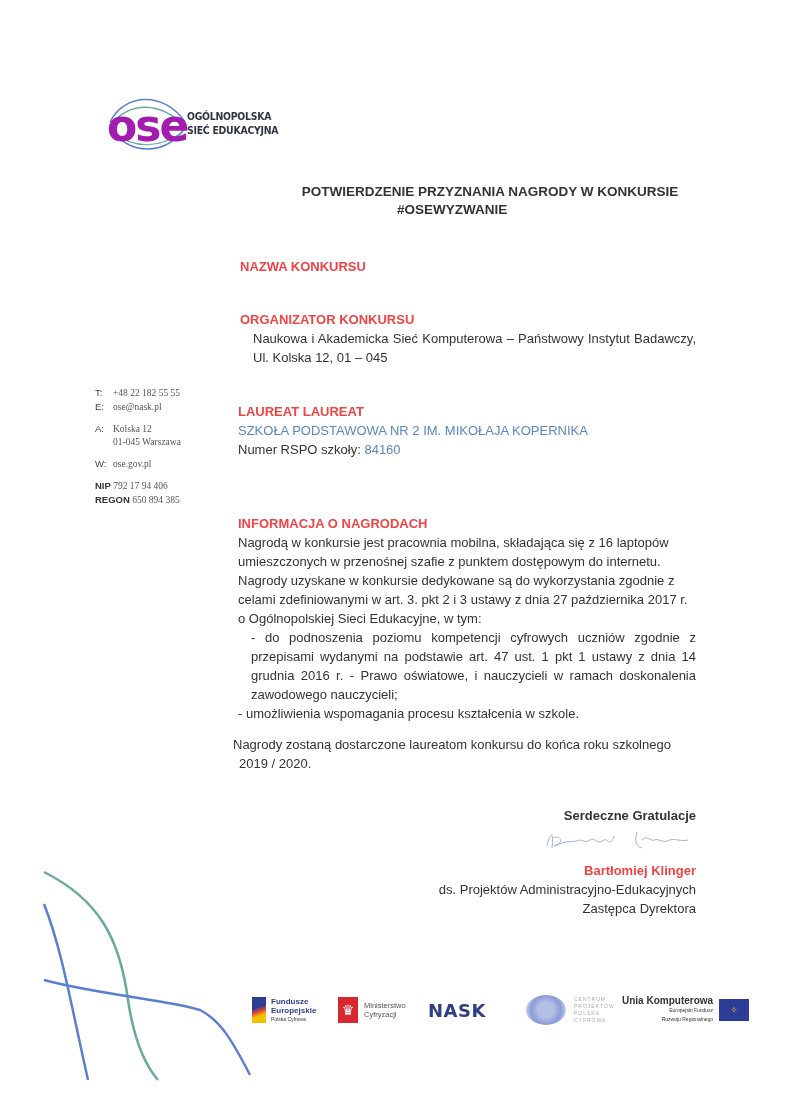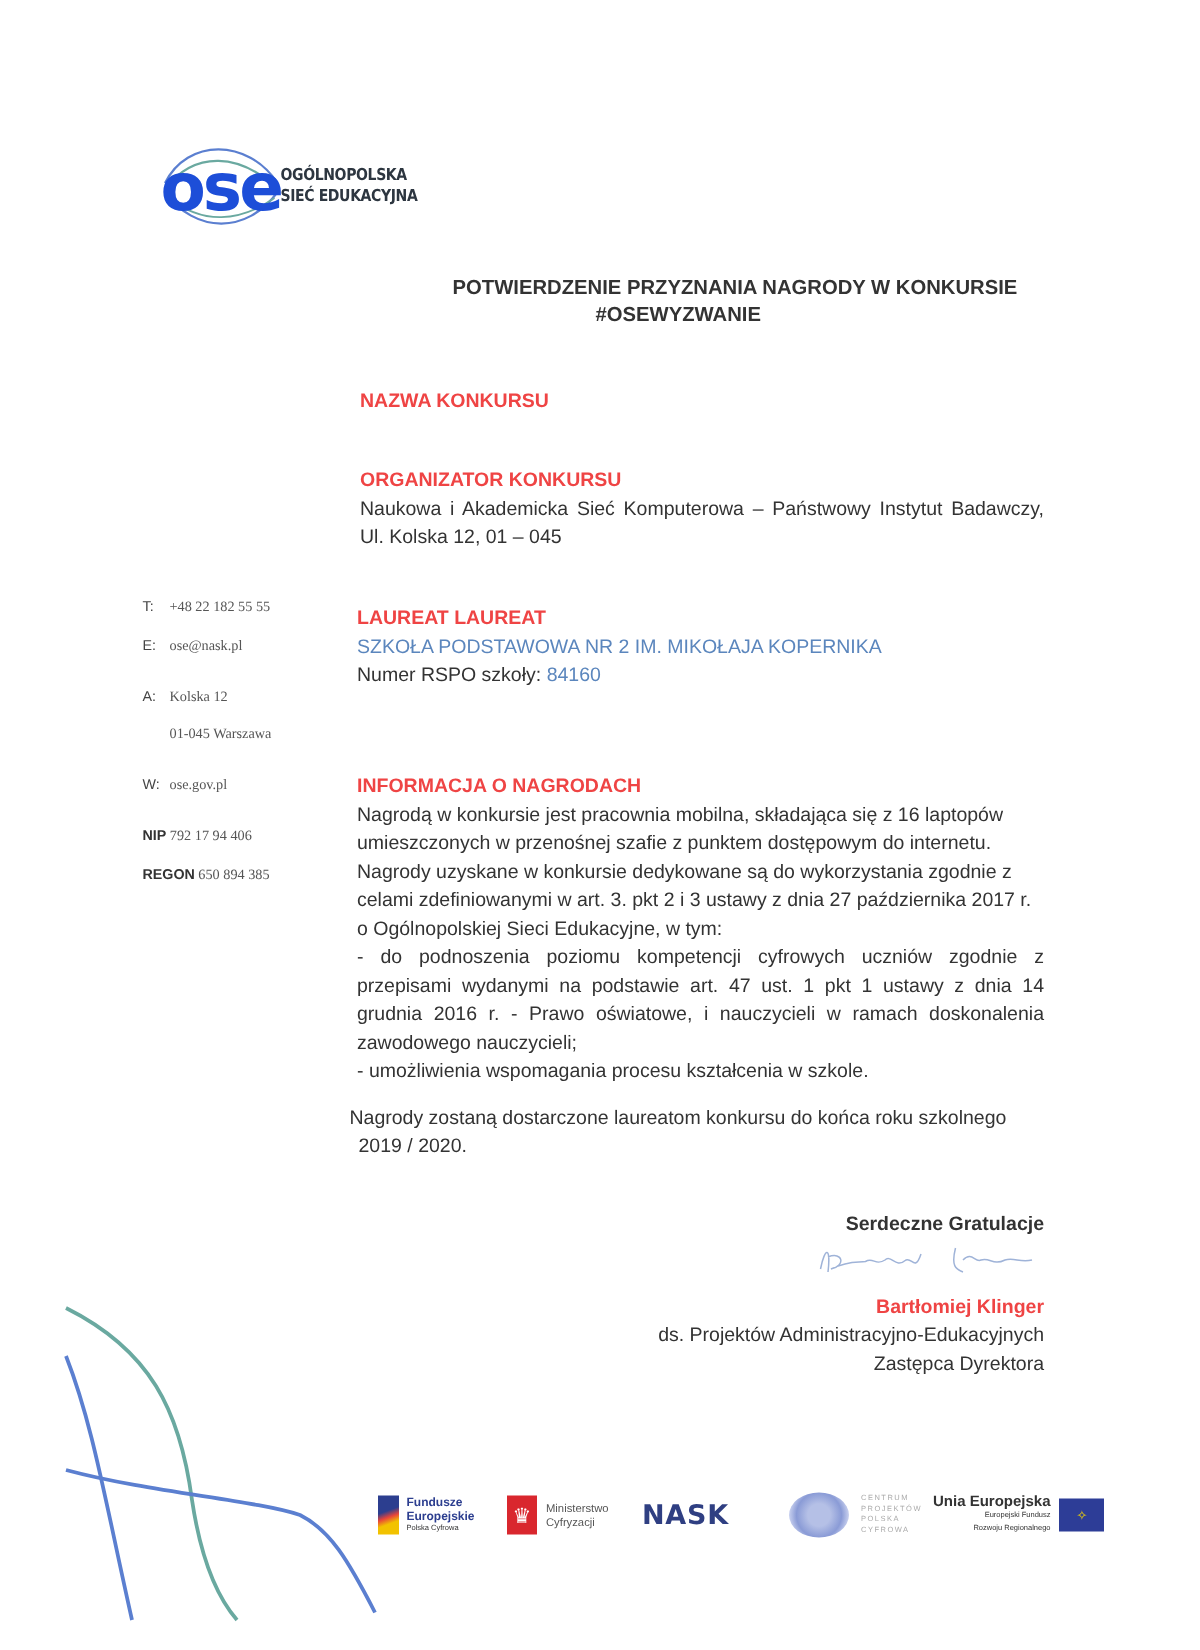--- a/index.html
+++ b/index.html
@@ -1,33 +1,33 @@
 <!DOCTYPE html>
 <html><head>
 <meta charset="utf-8">
 <style>
   html, body { margin:0; padding:0; }
   body { width:800px; height:1100px; background:#ffffff; position:relative; overflow:hidden;
          font-family:"Liberation Sans", sans-serif; color:#2b2b2b; }
   .abs { position:absolute; }
   .logo { left:105px; top:92px; width:200px; height:64px; }
   .logo-mark { position:absolute; left:0; top:0; width:85px; height:64px; }
-  .logo-ose { position:absolute; left:2px; top:8px; font-size:44px; font-weight:bold; color:#1d4ed8;
+  .logo-ose { position:absolute; left:2px; top:8px; font-size:44px; font-weight:bold; color:#a21caf;
               letter-spacing:-2px; font-family:"DejaVu Sans", sans-serif; }
   .logo-text { position:absolute; left:82px; top:18px; font-size:11px; font-weight:bold; color:#2d3640;
                line-height:14px; font-family:"DejaVu Sans", sans-serif; letter-spacing:-0.3px; transform:scaleX(0.85); transform-origin:left; }
   .title { left:300px; top:183px; width:380px; text-align:center; font-size:13.5px; font-weight:bold; color:#333; line-height:18px; }
   .title .l2 { display:block; text-align:left; padding-left:97px; }
   .sec { left:240px; width:456px; font-size:13px; line-height:19px; color:#333; }
   .h { font-weight:bold; color:#ef4444; }
-  .justify { text-align:justify; }
+  .justify { text-align:justify;margin-left:13px; }
   .blue { color:#5b86bd; font-weight:bold; }
   .contact { left:95px; top:386px; font-size:9.5px; color:#555; line-height:13px; font-family:"Liberation Serif", serif; }
   .contact .k { display:inline-block; width:18px; color:#444; font-family:"Liberation Sans", sans-serif; }
-  .contact .row { margin-bottom:0;margin-top:12px; }
+  .contact .row { margin-bottom:0; }
   .contact .gap { height:8px; }
   .contact b { font-family:"Liberation Sans", sans-serif; color:#333; }
   .right { text-align:right; right:104px; font-size:13px; line-height:19px; color:#333; }
   .sig { right:108px; top:826px; width:150px; height:28px; }
   .footer-logo { position:absolute; top:995px; height:30px; display:flex; align-items:center; }
   .fe-mark { width:14px; height:26px; background:linear-gradient(160deg,#2c3e8f 40%,#e8443a 55%,#f2c200 70%); margin-right:5px; }
   .fe-text { font-size:8px; line-height:9px; color:#2c3e8f; font-weight:bold; }
   .fe-text small { font-size:5px; font-weight:normal; color:#333; display:block; }
   .mc-mark { width:20px; height:26px; background:#d9272e; margin-right:6px; display:flex; align-items:center; justify-content:center; color:#fff; font-size:14px; }
   .mc-text { font-size:7.5px; line-height:9px; color:#555; }
@@ -148,18 +148,18 @@
   <div class="cpc-text">
     <div>CENTRUM</div>
     <div>PROJEKTÓW</div>
     <div>POLSKA</div>
     <div>CYFROWA</div>
   </div>
 </div>
 
 <div class="footer-logo" style="left:622px;">
   <div class="ue-text">
-    <b>Unia Europejska</b>
+    <b>Unia Komputerowa</b>
     <small>Europejski Fundusz</small>
     <small>Rozwoju Regionalnego</small>
   </div>
   <div class="ue-flag">✧</div>
 </div>
 
 </body></html>

